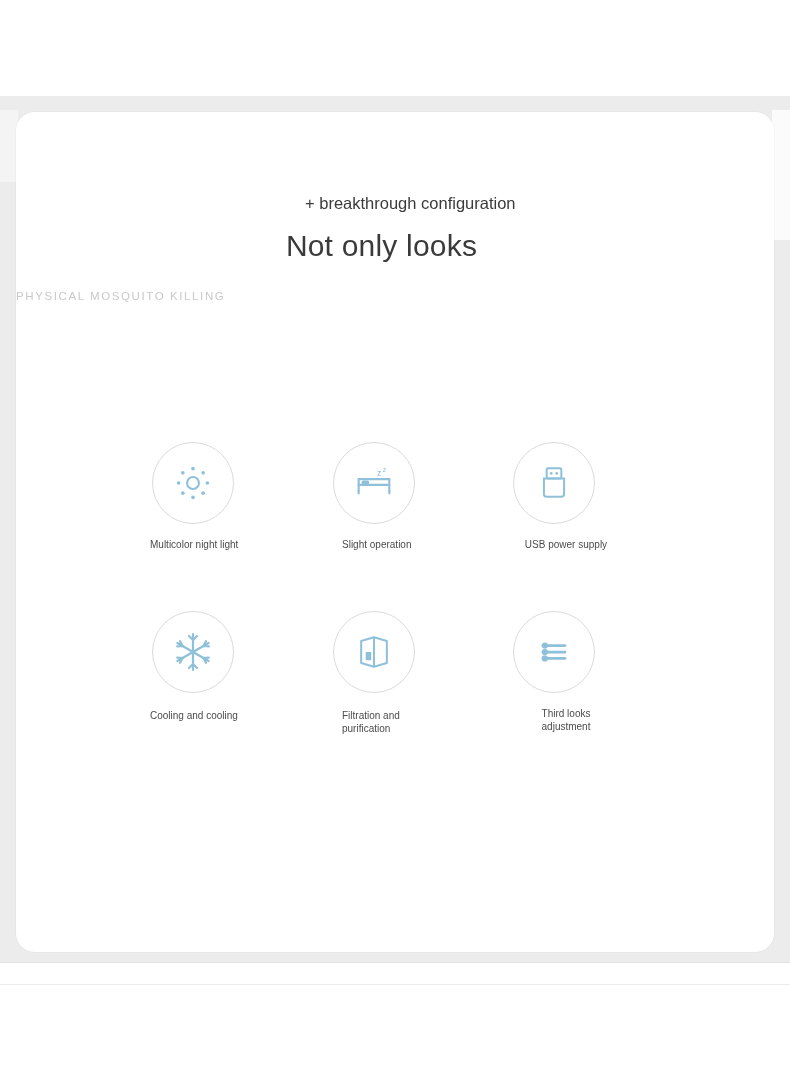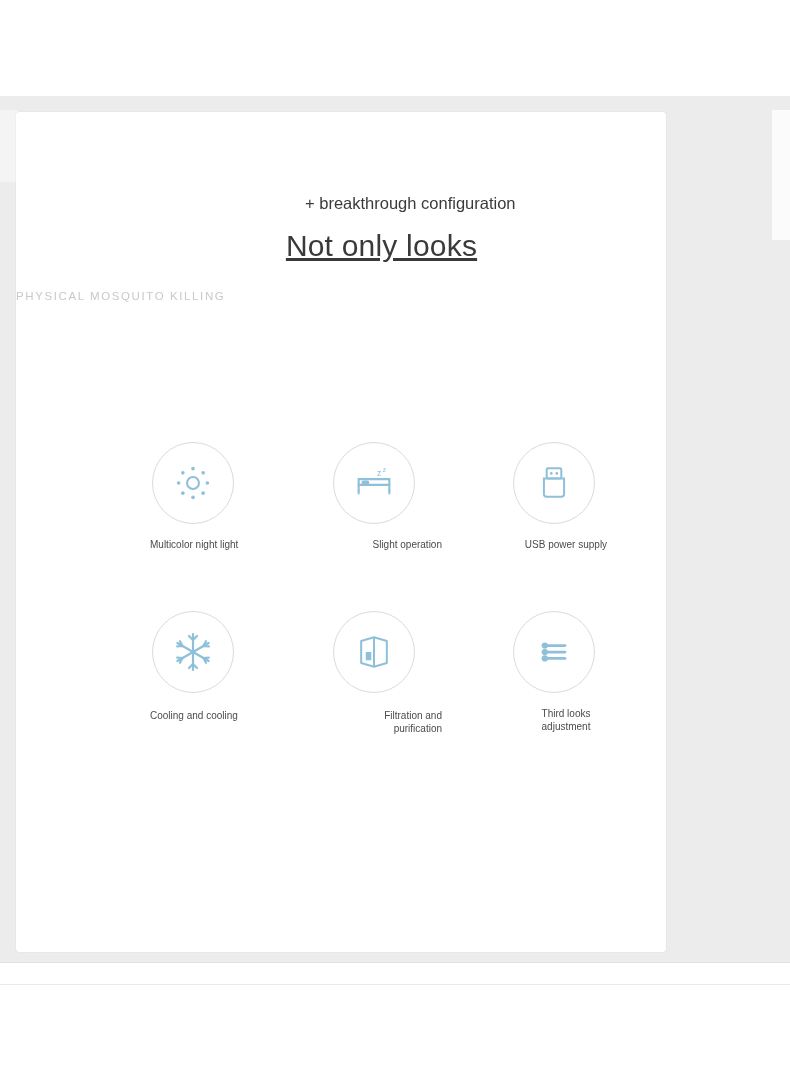--- a/index.html
+++ b/index.html
@@ -59,24 +59,24 @@
     left: 772px; top: 110px;
     width: 18px; height: 130px;
     background: #fbfbfb;
   }
 
   
   .card {
     position: absolute;
     left: 16px;
     top: 112px;
-    width: 650px;
+    width: 758px;
     height: 840px;
     background: #ffffff;
-    border-radius: 4px;
+    border-radius: 19px;
     box-shadow: 0 0 0 1px rgba(0,0,0,0.02);
   }
 
   
   .headings {
     position: absolute;
     left: 0;
     top: 80px;
     width: 757px;
     text-align: center;
@@ -92,21 +92,20 @@
     box-sizing: content-box;
   }
   .headline {
     margin-top: 14px;
     font-size: 30px;
     line-height: 36px;
     color: #3a3a3a;
     letter-spacing: 0.2px;
     text-align: center;
     padding-right: 26px;
-    text-decoration: underline;
   }
   .sub-en {
     margin-top: 22px;
     font-size: 11.5px;
     line-height: 20px;
     color: #c9c9c9;
     letter-spacing: 1.6px;
     text-align: left;
     padding-right: 6px;
   }
@@ -154,21 +153,21 @@
   .cell.c3 .circle { margin-left: 25px; }
   .caption {
     margin-top: 14px;
     font-size: 10px;
     line-height: 13px;
     color: #4b4b4b;
     width: 100px;
   }
   .caption.two-line { line-height: 13px; }
   .cell.c1 .caption { margin-left: 14px; }
-  .cell.c2 .caption { margin-left: 30px; text-align: right; }
+  .cell.c2 .caption { margin-left: 30px; }
   .cell.c3 .caption { margin-left: 28px; text-align: center; }
   .row.second .cell.c1 .caption { margin-top: 16px; }
   .row.second .cell.c2 .caption { margin-top: 16px; margin-left: 30px;}
   .row.second .cell.c3 .caption { margin-top: 14px; }
   svg { display: block; }
 </style>
 </head>
 <body>
 
 <div class="page-top-white"></div>

